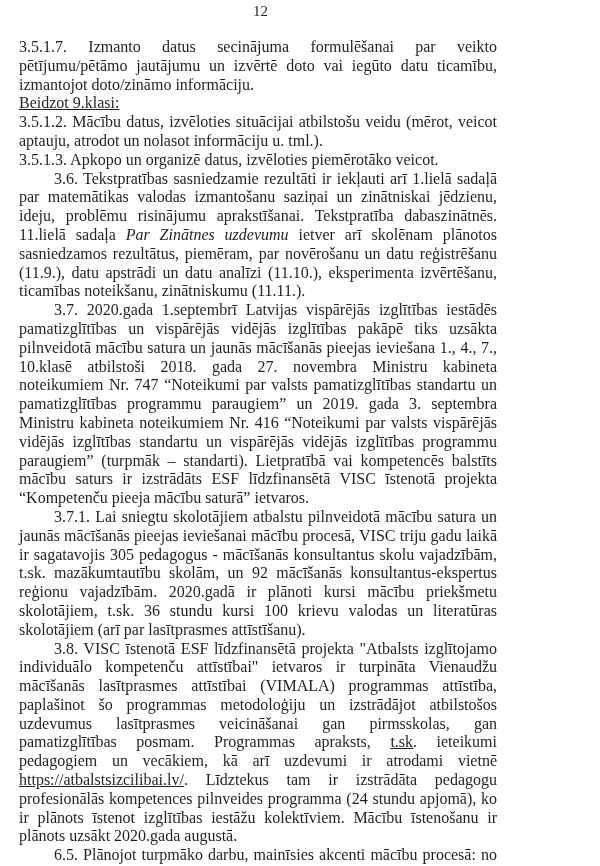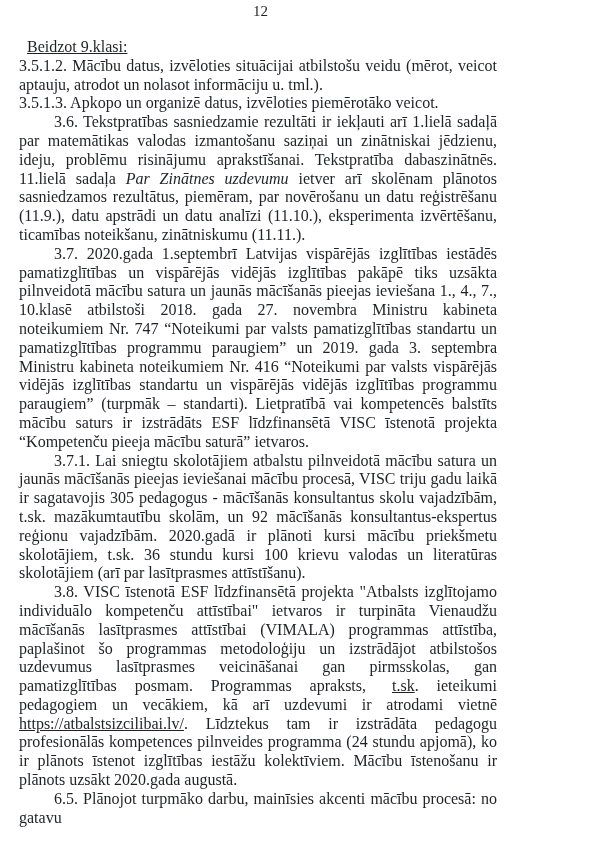--- a/index.html
+++ b/index.html
@@ -25,29 +25,30 @@
   p.para {
     margin: 0;
     padding: 0;
     text-align: justify;
     font-size: 16px;
     line-height: 18.8px;
   }
   p.para.indent { text-indent: 35px; }
   .seg-normal { }
   .seg-italic { font-style: italic; }
-  .seg-underline { text-decoration: underline; margin-left: 8px; }
+  .seg-underline { text-decoration: underline; }
   .seg-link { text-decoration: underline; color: inherit; margin-top: 6px; }
 </style>
 </head>
 <body>
 
 <div class="page">
   <div class="page-number">12</div>
   <div class="document-body">
+      <p class="para"><span class="seg-normal">3.5.1.7. Izmanto datus secinājuma formulēšanai par veikto pētījumu/pētāmo jautājumu un izvērtē doto vai iegūto datu ticamību, izmantojot doto/zināmo informāciju.</span></p>
       <p class="para"><span class="seg-underline">Beidzot 9.klasi: </span></p>
       <p class="para"><span class="seg-normal">3.5.1.2. Mācību datus, izvēloties situācijai atbilstošu veidu (mērot, veicot aptauju, atrodot un nolasot informāciju u. tml.).</span></p>
       <p class="para"><span class="seg-normal">3.5.1.3. Apkopo un organizē datus, izvēloties piemērotāko veicot.</span></p>
       <p class="para indent"><span class="seg-normal">3.6. Tekstpratības sasniedzamie rezultāti ir iekļauti arī 1.lielā sadaļā par matemātikas valodas izmantošanu saziņai un zinātniskai jēdzienu, ideju, problēmu risinājumu aprakstīšanai. Tekstpratība dabaszinātnēs. 11.lielā sadaļa </span><span class="seg-italic">Par Zinātnes uzdevumu</span><span class="seg-normal"> ietver arī skolēnam plānotos sasniedzamos rezultātus, piemēram, par novērošanu un datu reģistrēšanu (11.9.), datu apstrādi un datu analīzi (11.10.), eksperimenta izvērtēšanu, ticamības noteikšanu, zinātniskumu (11.11.).</span></p>
       <p class="para indent"><span class="seg-normal">3.7. 2020.gada 1.septembrī Latvijas vispārējās izglītības iestādēs pamatizglītības un vispārējās vidējās izglītības pakāpē tiks uzsākta pilnveidotā mācību satura un jaunās mācīšanās pieejas ieviešana 1., 4., 7., 10.klasē atbilstoši 2018. gada 27. novembra Ministru kabineta noteikumiem Nr. 747 “Noteikumi par valsts pamatizglītības standartu un pamatizglītības programmu paraugiem” un 2019. gada 3. septembra Ministru kabineta noteikumiem Nr. 416 “Noteikumi par valsts vispārējās vidējās izglītības standartu un vispārējās vidējās izglītības programmu paraugiem” (turpmāk – standarti). Lietpratībā vai kompetencēs balstīts mācību saturs ir izstrādāts ESF līdzfinansētā VISC īstenotā projekta “Kompetenču pieeja mācību saturā” ietvaros.</span></p>
       <p class="para indent"><span class="seg-normal">3.7.1. Lai sniegtu skolotājiem atbalstu pilnveidotā mācību satura un jaunās mācīšanās pieejas ieviešanai mācību procesā, VISC triju gadu laikā ir sagatavojis 305 pedagogus - mācīšanās konsultantus skolu vajadzībām, t.sk. mazākumtautību skolām, un 92 mācīšanās konsultantus-ekspertus reģionu vajadzībām. 2020.gadā ir plānoti kursi mācību priekšmetu skolotājiem, t.sk. 36 stundu kursi 100 krievu valodas un literatūras skolotājiem (arī par lasītprasmes attīstīšanu).</span></p>
       <p class="para indent"><span class="seg-normal">3.8. VISC īstenotā ESF līdzfinansētā projekta "Atbalsts izglītojamo individuālo kompetenču attīstībai" ietvaros ir turpināta Vienaudžu mācīšanās lasītprasmes attīstībai (VIMALA) programmas attīstība, paplašinot šo programmas metodoloģiju un izstrādājot atbilstošos uzdevumus lasītprasmes veicināšanai gan pirmsskolas, gan pamatizglītības posmam. Programmas apraksts, </span><span class="seg-underline">t.sk</span><span class="seg-normal">. ieteikumi pedagogiem un vecākiem, kā arī uzdevumi ir atrodami vietnē </span><span class="seg-link">https://atbalstsizcilibai.lv/</span><span class="seg-normal">. Līdztekus tam ir izstrādāta pedagogu profesionālās kompetences pilnveides programma (24 stundu apjomā), ko ir plānots īstenot izglītības iestāžu kolektīviem. Mācību īstenošanu ir plānots uzsākt 2020.gada augustā.</span></p>
       <p class="para indent"><span class="seg-normal">6.5. Plānojot turpmāko  darbu, mainīsies akcenti mācību procesā: no gatavu</span></p>
     </div>
 </div>

